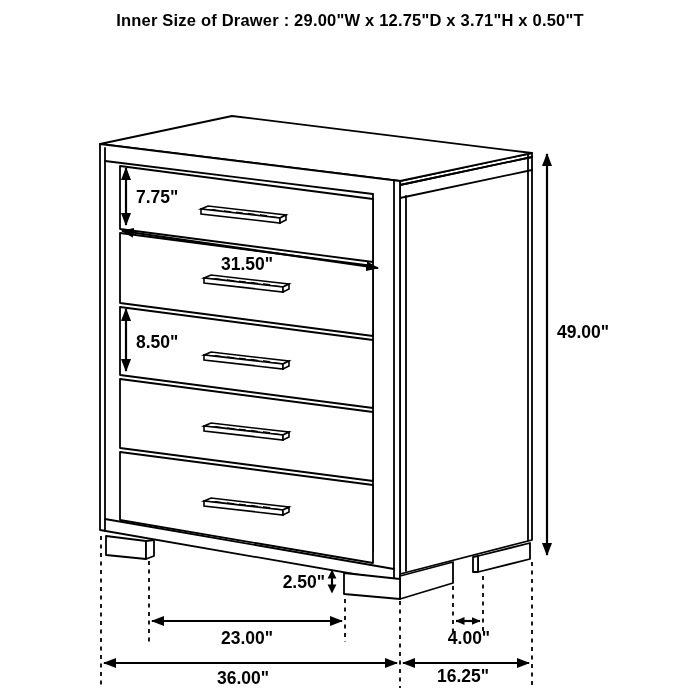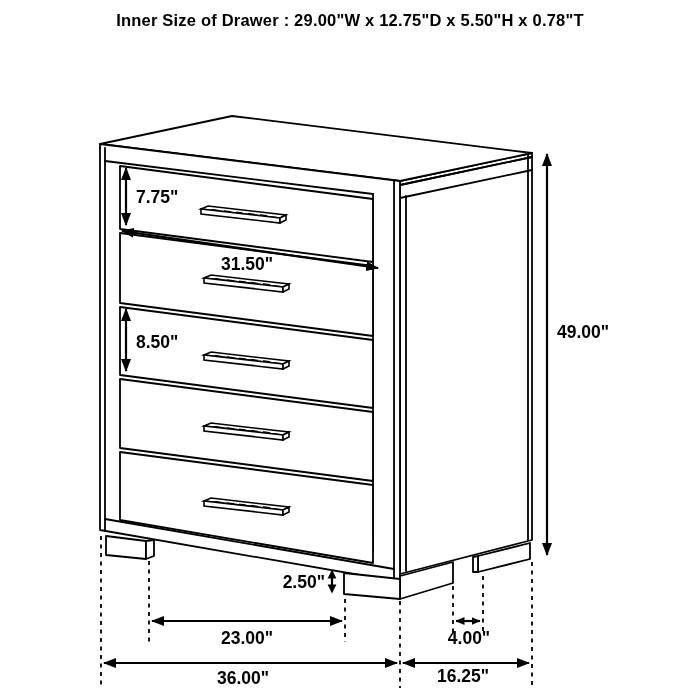--- a/index.html
+++ b/index.html
@@ -12,21 +12,21 @@
   .fp{stroke:#000;stroke-width:1.8;fill:#ffffff;stroke-linejoin:round;} 
   .dim{stroke:#000;stroke-width:2.2;fill:none;}
   .ext{stroke:#000;stroke-width:1.8;fill:none;stroke-dasharray:4 4.5;}
   .lbl{font-family:"Liberation Sans", sans-serif;font-size:17.5px;font-weight:bold;fill:#000;}
   .hatch{stroke:#000;stroke-width:1;fill:none;}
 </style>
 </head>
 <body>
 
 <div class="stage">
-  <div class="title">Inner Size of Drawer : 29.00"W x 12.75"D x 5.50"H x 0.78"T</div>
+  <div class="title">Inner Size of Drawer : 29.00"W x 12.75"D x 3.71"H x 0.50"T</div>
 
   <svg width="700" height="700" viewBox="0 0 700 700">
     <defs>
       <marker id="arr" markerWidth="13" markerHeight="10" refX="12" refY="5" orient="auto-start-reverse" markerUnits="userSpaceOnUse">
         <path d="M0,0 L13,5 L0,10 Z" fill="#000"></path>
       </marker>
       <marker id="arrs" markerWidth="9" markerHeight="8" refX="8.5" refY="4" orient="auto-start-reverse" markerUnits="userSpaceOnUse">
         <path d="M0,0 L9,4 L0,8 Z" fill="#000"></path>
       </marker>
       <g id="handle-shape">

